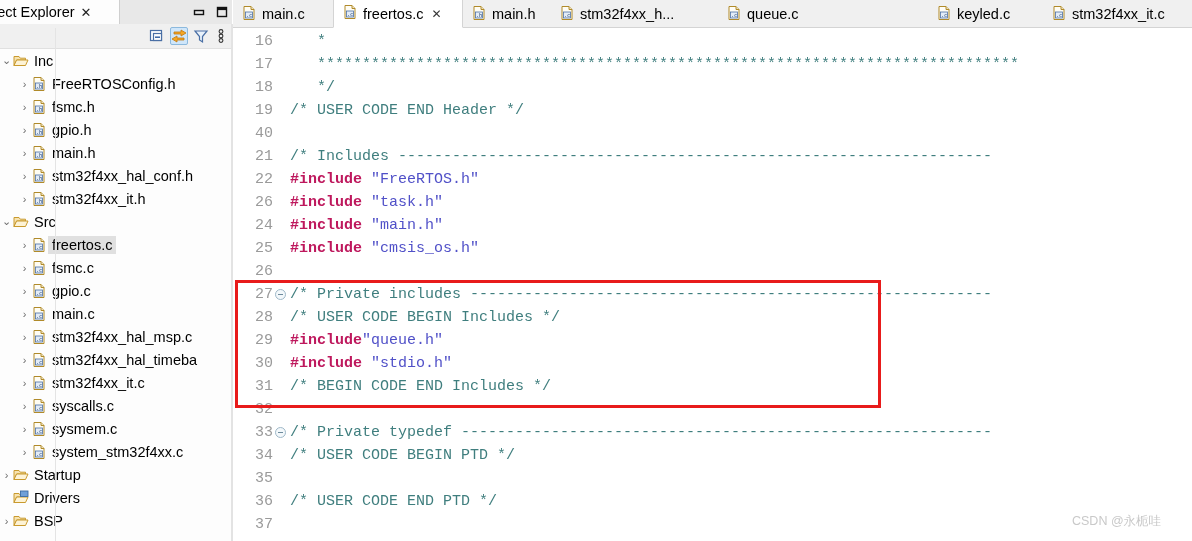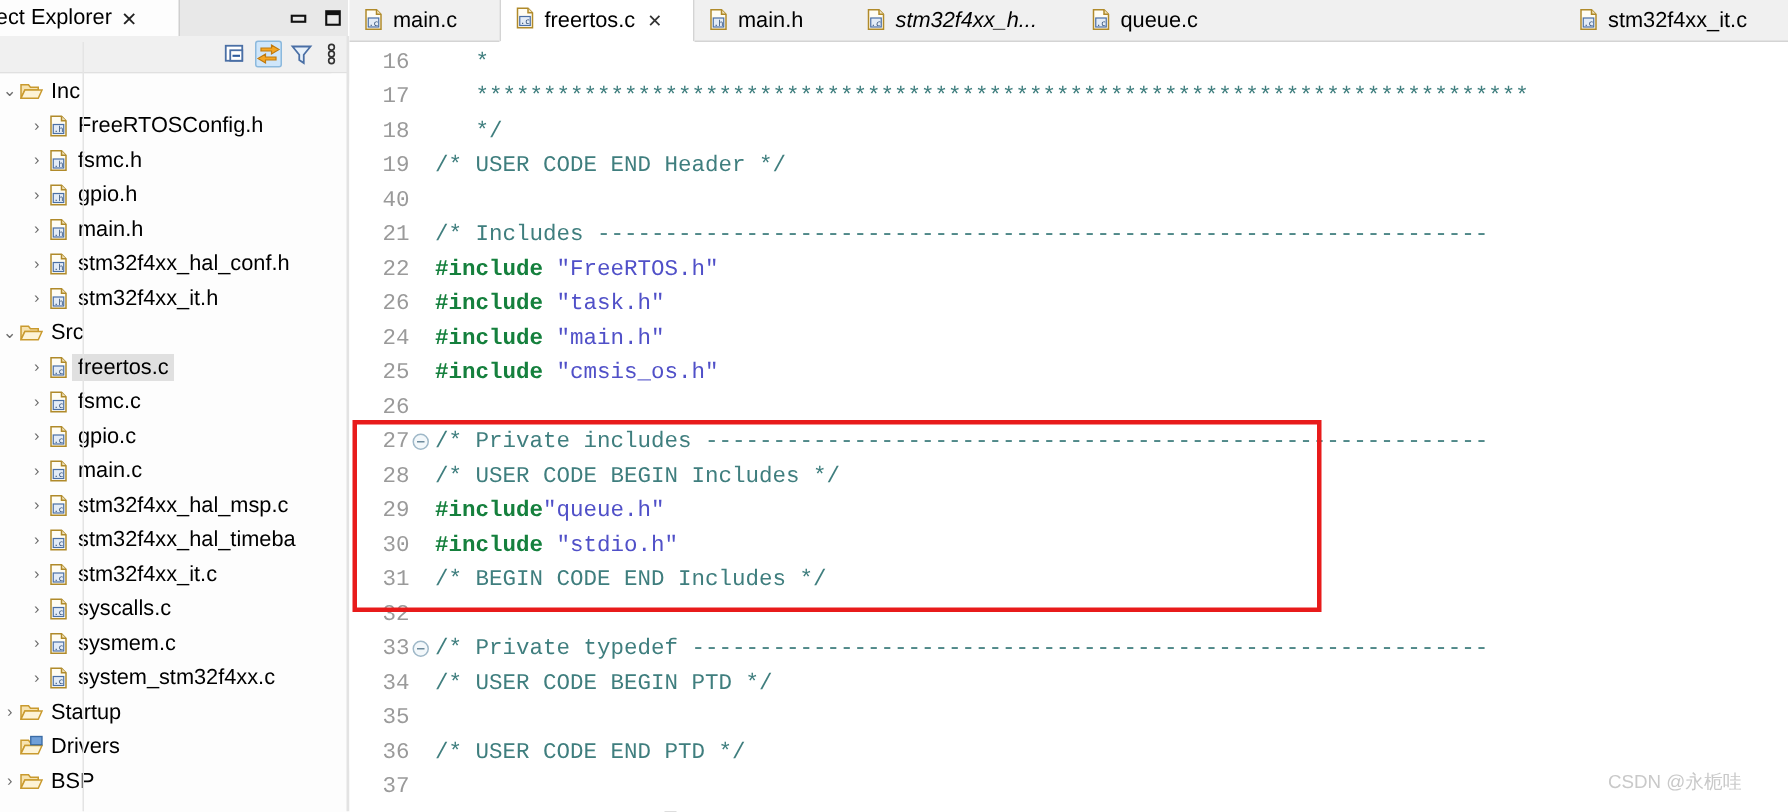--- a/index.html
+++ b/index.html
@@ -119,21 +119,21 @@
   .foldmark{
     position:absolute;left:42px;width:11px;height:11px;top:6px;
     border:1px solid #9fb8c8;border-radius:50%;background:#f3f8fb;
     box-sizing:border-box;
   }
   .foldmark:after{
     content:"";position:absolute;left:2px;top:4px;width:5px;height:1px;background:#6d8a9c;
   }
   .codetext{position:absolute;left:57px;white-space:pre;}
   .cmt{color:#3f7e7e;}
-  .pre{color:#15803d;font-weight:bold;}
+  .pre{color:#be185d;font-weight:bold;}
   .str{color:#5050c8;}
 
   #redbox{
     position:absolute;left:235px;top:280px;width:646px;height:128px;
     border:3px solid #e81b1b;box-sizing:border-box;pointer-events:none;
   }
   #watermark{
     position:absolute;left:1072px;top:513px;font-size:12.5px;color:#c9c9c9;
     font-family:"Liberation Sans", sans-serif;white-space:nowrap;
   }
@@ -421,37 +421,46 @@
       </div>
       <div class="etab" style="left: 230px; width: 105px;">
         <span><svg width="16" height="16" viewBox="0 0 16 16">
             <path d="M3 1.5 L10 1.5 L13 4.5 L13 14.5 L3 14.5 Z" fill="#fffdf4" stroke="#b08a2a" stroke-width="1"></path>
             <path d="M10 1.5 L10 4.5 L13 4.5" fill="#f0e3bd" stroke="#b08a2a" stroke-width="1"></path>
             <rect x="4.5" y="7" width="7" height="6" fill="#e3ecf7" stroke="#4a6fa5" stroke-width="0.8"></rect>
             <text x="8" y="12" font-size="5.4" text-anchor="middle" fill="#26456f" font-family="monospace">.h</text>
           </svg></span>
         <span class="etab-label">main.h</span>
       </div>
-      <div class="etab" style="left: 335px; width: 150px; font-style: italic;">
+      <div class="etab" style="left: 318px; width: 150px;">
         <span><svg width="16" height="16" viewBox="0 0 16 16">
             <path d="M3 1.5 L10 1.5 L13 4.5 L13 14.5 L3 14.5 Z" fill="#fffdf4" stroke="#b08a2a" stroke-width="1"></path>
             <path d="M10 1.5 L10 4.5 L13 4.5" fill="#f0e3bd" stroke="#b08a2a" stroke-width="1"></path>
             <rect x="4.5" y="7" width="7" height="6" fill="#e3ecf7" stroke="#4a6fa5" stroke-width="0.8"></rect>
             <text x="8" y="12" font-size="5.4" text-anchor="middle" fill="#26456f" font-family="monospace">.c</text>
           </svg></span>
         <span class="etab-label">stm32f4xx_h...</span>
       </div>
       <div class="etab" style="left: 485px; width: 110px;">
         <span><svg width="16" height="16" viewBox="0 0 16 16">
             <path d="M3 1.5 L10 1.5 L13 4.5 L13 14.5 L3 14.5 Z" fill="#fffdf4" stroke="#b08a2a" stroke-width="1"></path>
             <path d="M10 1.5 L10 4.5 L13 4.5" fill="#f0e3bd" stroke="#b08a2a" stroke-width="1"></path>
             <rect x="4.5" y="7" width="7" height="6" fill="#e3ecf7" stroke="#4a6fa5" stroke-width="0.8"></rect>
             <text x="8" y="12" font-size="5.4" text-anchor="middle" fill="#26456f" font-family="monospace">.c</text>
           </svg></span>
         <span class="etab-label">queue.c</span>
+      </div>
+      <div class="etab" style="left: 695px; width: 115px;">
+        <span><svg width="16" height="16" viewBox="0 0 16 16">
+            <path d="M3 1.5 L10 1.5 L13 4.5 L13 14.5 L3 14.5 Z" fill="#fffdf4" stroke="#b08a2a" stroke-width="1"></path>
+            <path d="M10 1.5 L10 4.5 L13 4.5" fill="#f0e3bd" stroke="#b08a2a" stroke-width="1"></path>
+            <rect x="4.5" y="7" width="7" height="6" fill="#e3ecf7" stroke="#4a6fa5" stroke-width="0.8"></rect>
+            <text x="8" y="12" font-size="5.4" text-anchor="middle" fill="#26456f" font-family="monospace">.c</text>
+          </svg></span>
+        <span class="etab-label">keyled.c</span>
       </div>
       <div class="etab" style="left: 810px; width: 145px;">
         <span><svg width="16" height="16" viewBox="0 0 16 16">
             <path d="M3 1.5 L10 1.5 L13 4.5 L13 14.5 L3 14.5 Z" fill="#fffdf4" stroke="#b08a2a" stroke-width="1"></path>
             <path d="M10 1.5 L10 4.5 L13 4.5" fill="#f0e3bd" stroke="#b08a2a" stroke-width="1"></path>
             <rect x="4.5" y="7" width="7" height="6" fill="#e3ecf7" stroke="#4a6fa5" stroke-width="0.8"></rect>
             <text x="8" y="12" font-size="5.4" text-anchor="middle" fill="#26456f" font-family="monospace">.c</text>
           </svg></span>
         <span class="etab-label">stm32f4xx_it.c</span>
       </div>

